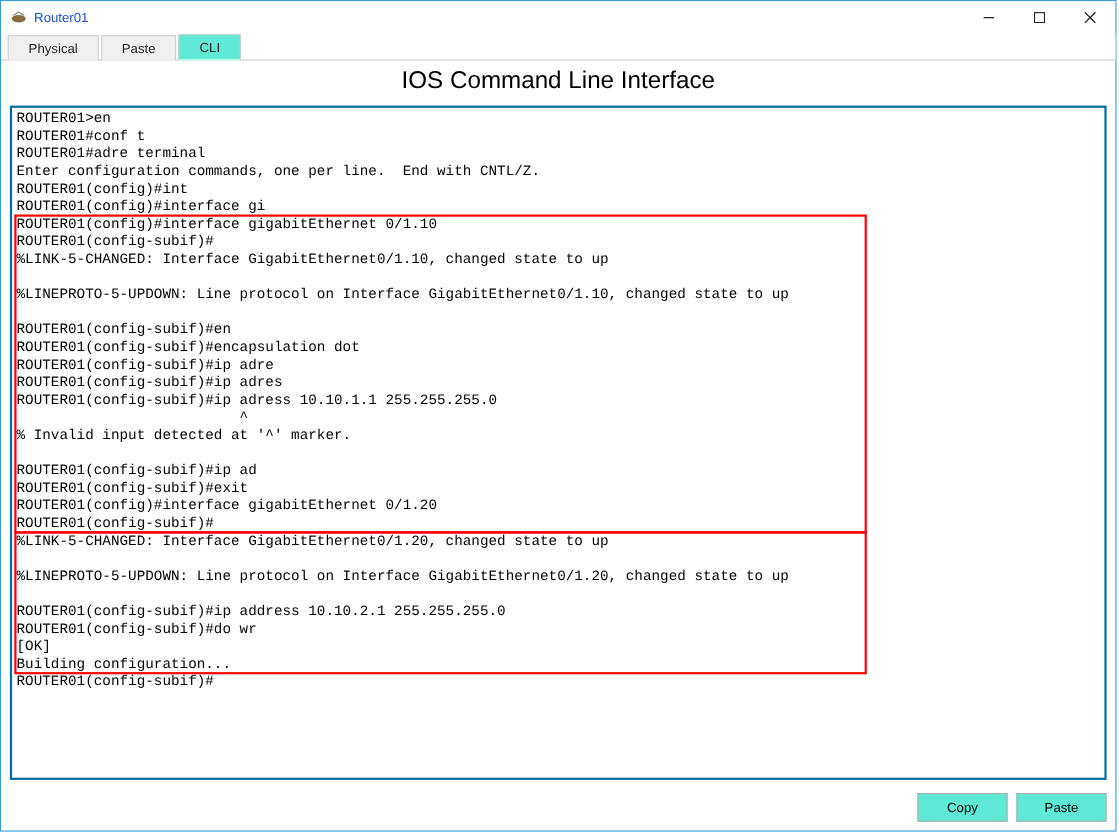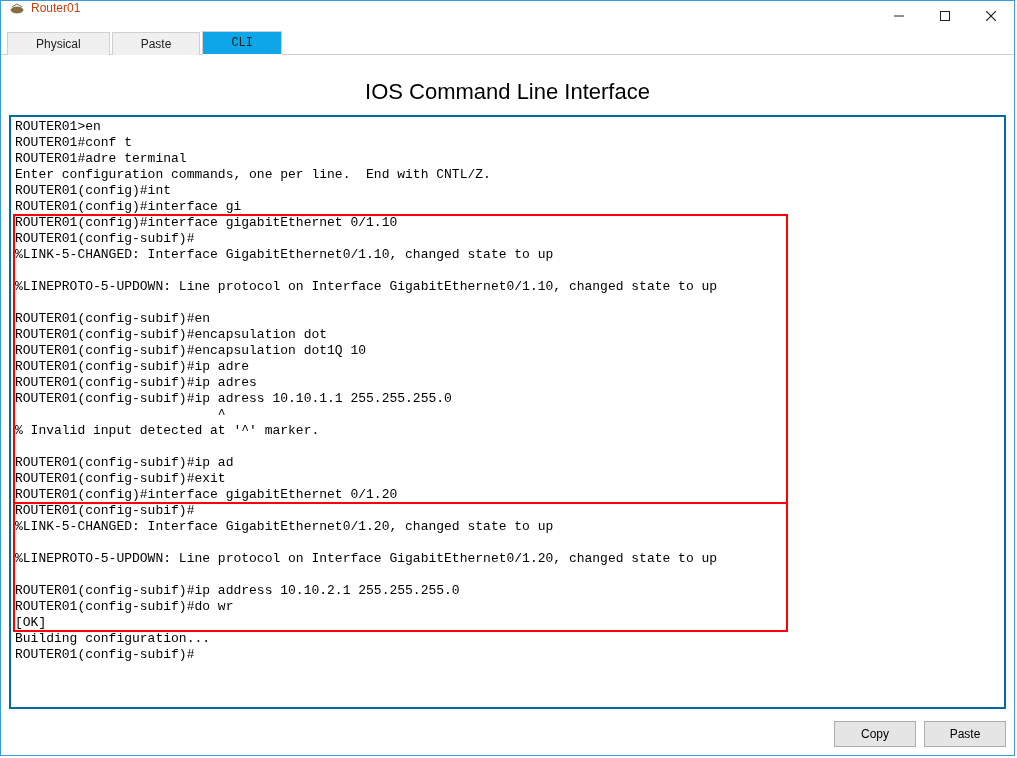--- a/index.html
+++ b/index.html
@@ -1,42 +1,42 @@
 <!DOCTYPE html>
 <html><head>
   <meta charset="utf-8">
   <style>
     * { box-sizing: border-box; margin: 0; padding: 0; }
     html, body { width: 1017px; height: 758px; font-family: "Segoe UI", Tahoma, sans-serif; font-size: 12px; background: #fff; overflow: hidden; }
     .window { width: 1015px; height: 756px; border: 1px solid #3a9bdc; background: #fff; display: flex; flex-direction: column; }
-    .titlebar { height: 30px; display: flex; align-items: flex-start; padding: 0 0 0 8px; color: #c2410c; }
+    .titlebar { height: 30px; display: flex; align-items: center; padding: 0 0 0 8px; color: #1d4ed8; }
     .titlebar .app-icon { width: 16px; height: 16px; margin-right: 6px; display: inline-flex; align-items: center; justify-content: center; }
     .titlebar .title { flex: 0 0 auto; font-size: 12px; }
     .titlebar .spacer { flex: 1; }
     .win-controls { display: flex; height: 100%; }
     .win-btn { width: 46px; height: 100%; display: flex; align-items: center; justify-content: center; background: transparent; border: none; cursor: pointer; }
     .win-btn svg { stroke: #222; stroke-width: 1; fill: none; }
     .win-btn.close svg { stroke-width: 1.2; }
     .tabbar { height: 24px; display: flex; align-items: flex-end; padding-left: 6px; border-bottom: 1px solid #d0d0d0; background: #fff; }
-    .tab { padding: 4px 28px; font-size: 12px; color: #222; border: 1px solid transparent; border-bottom: none; cursor: pointer; position: relative; top: 1px; background: #f5f5f5; margin-right: 2px; }
+    .tab { padding: 4px 18px; font-size: 12px; color: #222; border: 1px solid transparent; border-bottom: none; cursor: pointer; position: relative; top: 1px; background: #f5f5f5; margin-right: 2px; }
     .tab.inactive { background: #f0f0f0; border-color: #d0d0d0; }
-    .tab.active { background: #0ea5e9; border: 1px solid #d0d0d0; border-bottom: 1px solid #fff; font-family: Liberation Mono, monospace; }
+    .tab.active { background: #5eead4; border: 1px solid #d0d0d0; border-bottom: 1px solid #fff; }
     .content { flex: 1; display: flex; flex-direction: column; padding: 0 8px 8px 8px; }
-    .pane-title { text-align: center; font-size: 22px; margin: 24px 0 10px 0; color: #000; }
+    .pane-title { text-align: center; font-size: 22px; margin: 5px 0 10px 0; color: #000; }
     .terminal-wrap { flex: 1; border: 2px solid #0369a1; position: relative; overflow: hidden; background: #fff; }
     .terminal-inner { position: absolute; inset: 0; overflow-y: scroll; padding: 2px 6px 2px 4px; }
     .term-line { font-family: "Courier New", monospace; font-size: 13px; line-height: 16px; white-space: pre; color: #000; }
     .highlight-box { position: absolute; border: 2px solid #ff0000; pointer-events: none; }
     
     .terminal-inner::-webkit-scrollbar { width: 17px; }
     .terminal-inner::-webkit-scrollbar-track { background: #f0f0f0; }
     .terminal-inner::-webkit-scrollbar-thumb { background: #c2c2c2; border: 1px solid #b0b0b0; min-height: 40px; }
     .terminal-inner::-webkit-scrollbar-button { display: block; height: 17px; background: #f0f0f0; }
     .button-row { display: flex; justify-content: flex-end; gap: 8px; padding-top: 12px; }
-    .ui-button { width: 82px; height: 26px; background: #e5e5e5; border: 1px solid #adadad; font-size: 12px; cursor: pointer; }
+    .ui-button { width: 82px; height: 26px; background: #5eead4; border: 1px solid #adadad; font-size: 12px; cursor: pointer; }
   </style>
 </head>
 <body>
 
 <div class="window">
   <div class="titlebar">
     <span class="app-icon">
       <svg width="16" height="16" viewBox="0 0 16 16">
           <ellipse cx="8" cy="9" rx="6" ry="3" fill="#8a6d3b" stroke="#5a4a20" stroke-width="0.6"></ellipse>
           <path d="M3 6 L8 3 L13 6" fill="none" stroke="#5a4a20" stroke-width="0.8"></path>
@@ -83,21 +83,20 @@
           <div class="term-line">ROUTER01(config)#int</div>
           <div class="term-line">ROUTER01(config)#interface gi</div>
           <div class="term-line">ROUTER01(config)#interface gigabitEthernet 0/1.10</div>
           <div class="term-line">ROUTER01(config-subif)#</div>
           <div class="term-line">%LINK-5-CHANGED: Interface GigabitEthernet0/1.10, changed state to up</div>
           <div class="term-line">&nbsp;</div>
           <div class="term-line">%LINEPROTO-5-UPDOWN: Line protocol on Interface GigabitEthernet0/1.10, changed state to up</div>
           <div class="term-line">&nbsp;</div>
           <div class="term-line">ROUTER01(config-subif)#en</div>
           <div class="term-line">ROUTER01(config-subif)#encapsulation dot</div>
-          <div class="term-line">ROUTER01(config-subif)#encapsulation dot1Q 10</div>
           <div class="term-line">ROUTER01(config-subif)#ip adre</div>
           <div class="term-line">ROUTER01(config-subif)#ip adres</div>
           <div class="term-line">ROUTER01(config-subif)#ip adress 10.10.1.1 255.255.255.0</div>
           <div class="term-line">                          ^</div>
           <div class="term-line">% Invalid input detected at '^' marker.</div>
           <div class="term-line">&nbsp;</div>
           <div class="term-line">ROUTER01(config-subif)#ip ad</div>
           <div class="term-line">ROUTER01(config-subif)#exit</div>
           <div class="term-line">ROUTER01(config)#interface gigabitEthernet 0/1.20</div>
           <div class="term-line">ROUTER01(config-subif)#</div>

